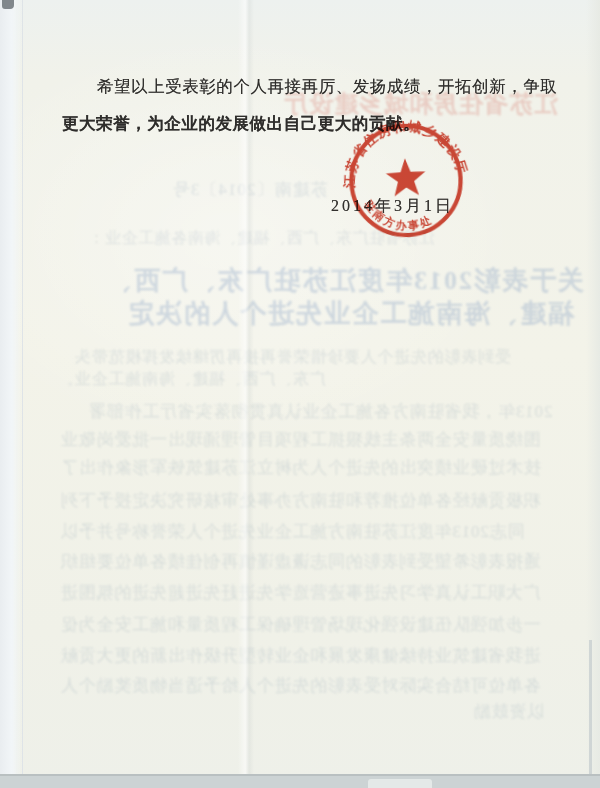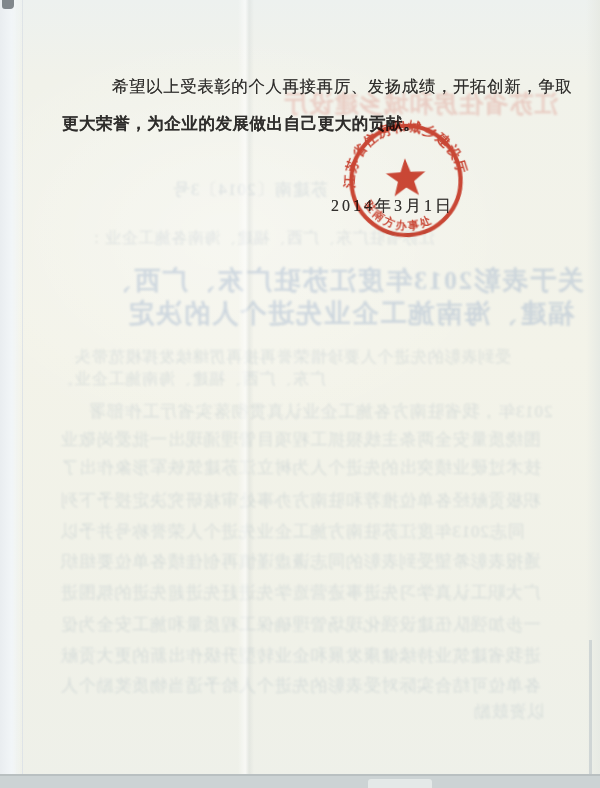--- a/index.html
+++ b/index.html
@@ -70,21 +70,21 @@
   .ghost-body-line{
     position:absolute;white-space:nowrap;transform:scaleX(-1);
     font-size:17px;letter-spacing:0.8px;color:rgba(118,145,166,0.20);
     filter:blur(0.9px);pointer-events:none;
   }
   
   .main-line{
     position:absolute;color:#2e2d2b;font-size:16.5px;letter-spacing:0.55px;
     white-space:nowrap;z-index:3;text-shadow:0 0 0.5px rgba(46,45,43,0.6);
   }
-  .main-line1{left:112px;top:76px;text-align:right;}
+  .main-line1{left:97px;top:76px;text-align:right;}
   .main-line2{left:62px;top:113px;font-weight:bold;}
   .date-line{
     position:absolute;left:331px;top:196px;z-index:3;
     color:#33312e;font-size:16px;letter-spacing:3px;white-space:nowrap;
     text-shadow:0 0 0.5px rgba(46,45,43,0.6);
   }
   .seal{
     position:absolute;left:331px;top:119px;width:150px;height:123px;z-index:4;
     transform:rotate(-3deg);
     mix-blend-mode:multiply;opacity:0.92;filter:blur(0.4px);

